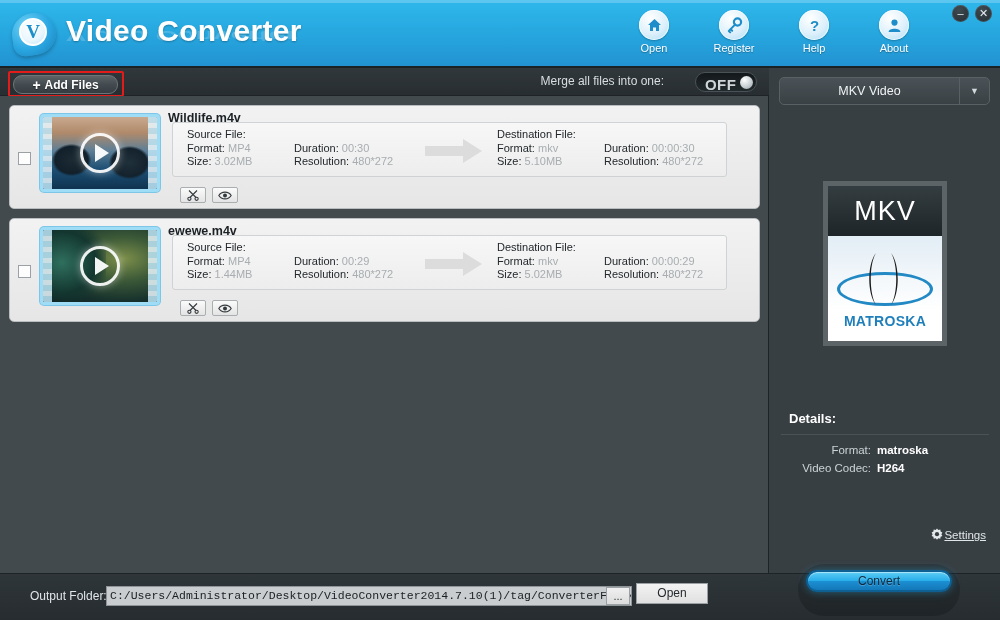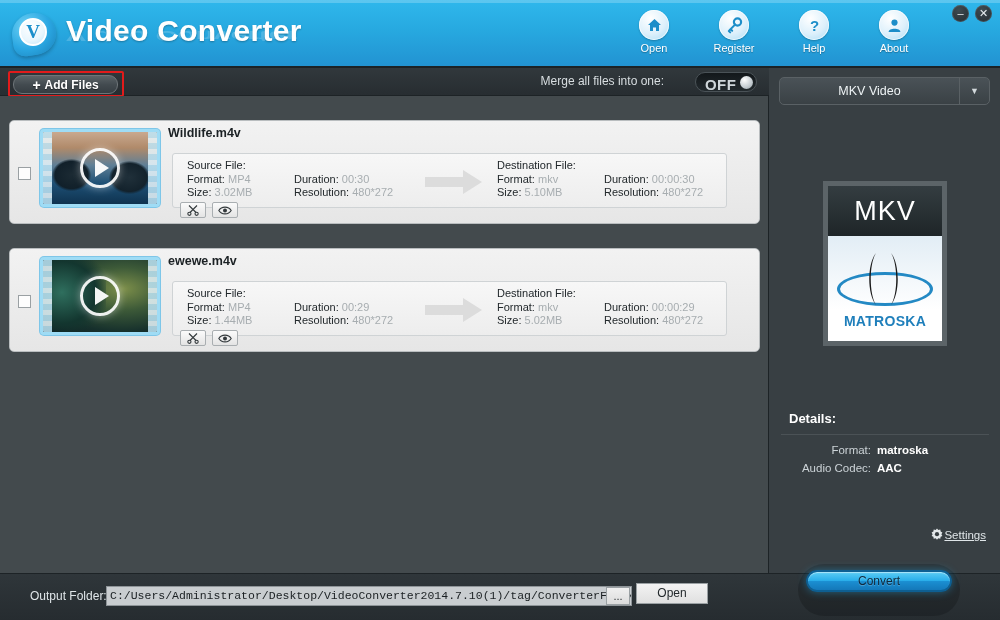--- a/index.html
+++ b/index.html
@@ -117,21 +117,21 @@
   }
 
   
   .filelist {
     position: absolute; left: 0; top: 96px; width: 769px; height: 477px;
     background: #434a4d;
     border-right: 1px solid #1d2326;
     overflow: hidden;
   }
   .file-row {
-    position: relative; margin: 24px 8px 0 9px; height: 104px;
+    position: relative; margin: 9px 8px 0 9px; height: 104px;
     background: linear-gradient(180deg, #f2f2f2 0%, #e6e6e6 100%);
     border: 1px solid #b9bdbf; border-radius: 5px;
   }
   .row-check {
     position: absolute; left: 8px; top: 46px; width: 13px; height: 13px;
     background: #fdfdfd; border: 1px solid #9aa0a3; cursor: pointer;
   }
   .thumb {
     position: absolute; left: 30px; top: 8px; width: 120px; height: 78px;
     border-radius: 4px; overflow: hidden;
@@ -184,21 +184,21 @@
     border-left: 14px solid rgba(255,255,255,.95);
     border-top: 9px solid transparent;
     border-bottom: 9px solid transparent;
   }
 
   .file-name {
     position: absolute; left: 158px; top: 5px;
     font-size: 12.5px; font-weight: bold; color: #1b2124;
   }
   .info-box {
-    position: absolute; left: 162px; top: 32px; right: 32px; height: 55px;
+    position: absolute; left: 162px; top: 16px; right: 32px; height: 55px;
     border: 1px solid #cfd3d5; border-radius: 3px;
     background: linear-gradient(180deg, #f7f7f7 0%, #ededed 100%);
   }
   .info-col { position: absolute; top: 5px; font-size: 11px; color: #23292c; }
   .info-src { left: 14px; }
   .info-dst { left: 324px; }
   .info-head { font-weight: normal; color: #20262a; margin-bottom: 2px; }
   .info-line { white-space: nowrap; margin-bottom: 1px; }
   .info-line .k { color: #23292c; }
   .info-line .v { color: #a7adb0; }
@@ -573,22 +573,22 @@
   </div>
 
   <div class="details-head">Details:</div>
   <div class="details-rule"></div>
   <div class="details">
     <div class="d-row">
       <span class="d-key">Format:</span>
       <span class="d-val">matroska</span>
     </div>
     <div class="d-row">
-      <span class="d-key">Audio Codec:</span>
-      <span class="d-val">AAC</span>
+      <span class="d-key">Video Codec:</span>
+      <span class="d-val">H264</span>
     </div>
   </div>
 
   <div class="settings">
     <svg width="14" height="14" viewBox="0 0 14 14">
       <path d="M7 0.6 L8.3 2.1 L10.3 1.6 L10.6 3.6 L12.4 4.5 L11.4 6.2 L12.4 7.9 L10.6 8.8 L10.3 10.8 L8.3 10.3 L7 11.8 L5.7 10.3 L3.7 10.8 L3.4 8.8 L1.6 7.9 L2.6 6.2 L1.6 4.5 L3.4 3.6 L3.7 1.6 L5.7 2.1 Z" fill="#e3e8ea"></path>
       <circle cx="7" cy="6.2" r="2.1" fill="#383f43"></circle>
     </svg>
     <span class="settings-label">Settings</span>
   </div>

